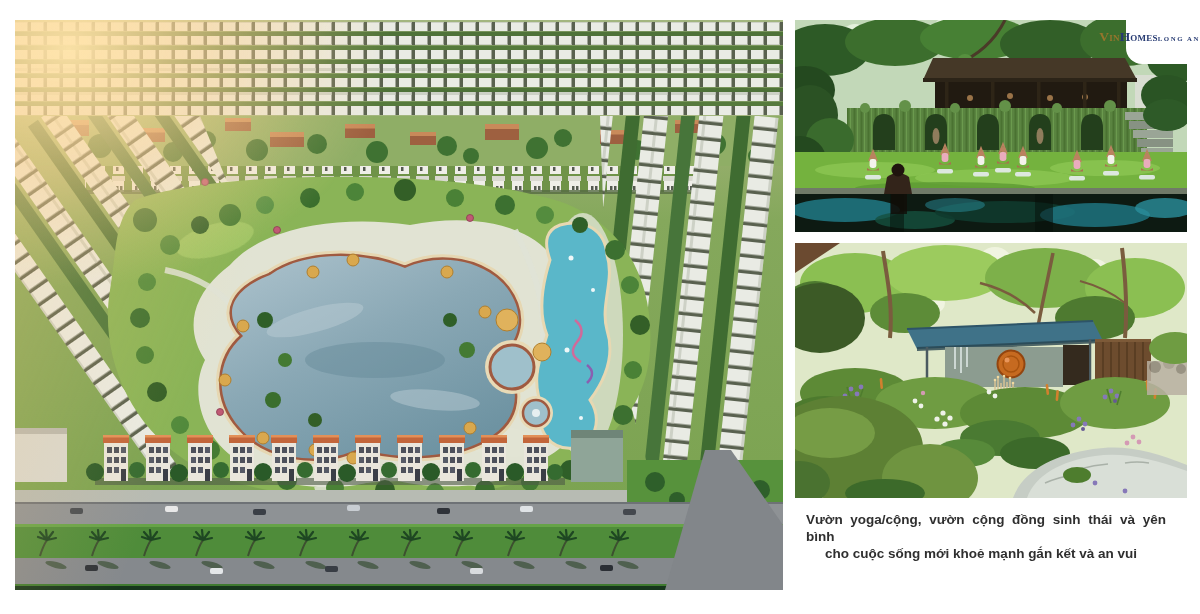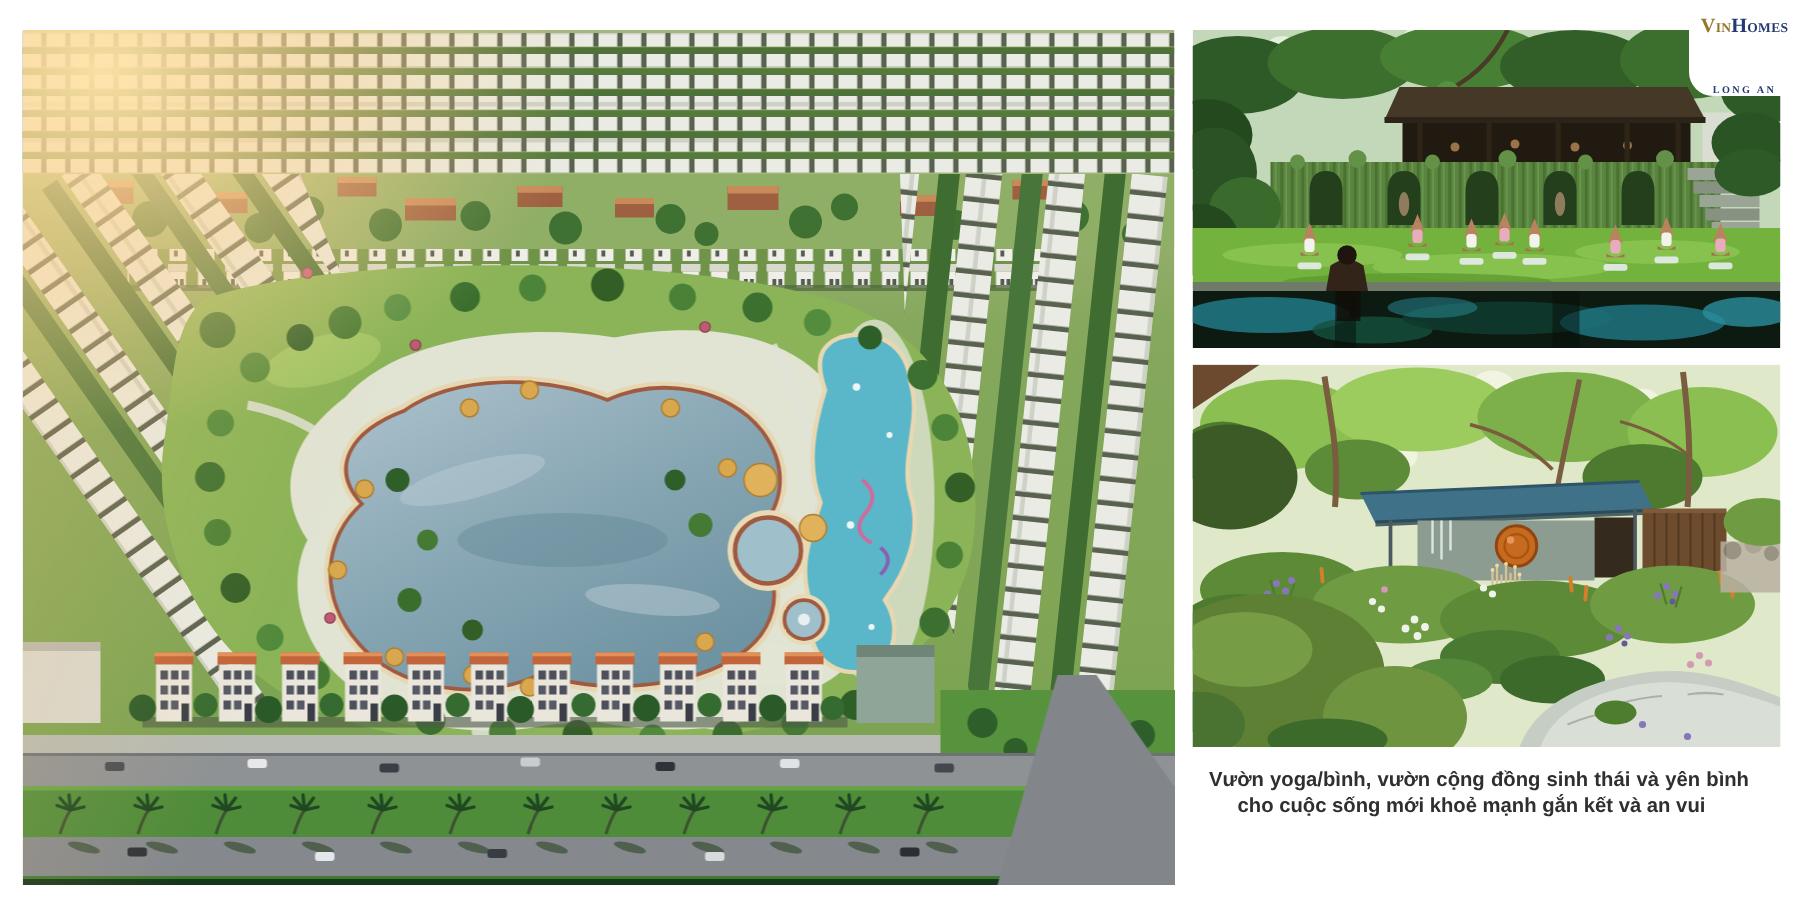--- a/index.html
+++ b/index.html
@@ -5,22 +5,22 @@
   html,body{margin:0;padding:0;background:#e9e9e9;}
   .page{position:relative;width:1200px;height:614px;background:#ffffff;overflow:hidden;
         font-family:"Liberation Sans","DejaVu Sans",sans-serif;}
   figure{margin:0;padding:0;}
   .photo{position:absolute;overflow:hidden;}
   .photo svg{display:block;width:100%;height:100%;}
   .masterplan{left:15px;top:20px;width:768px;height:570px;}
   .yoga{left:795px;top:20px;width:392px;height:212px;}
   .garden{left:795px;top:243px;width:392px;height:255px;}
   .logo-badge{position:absolute;left:1126px;top:0;width:74px;height:64px;background:#ffffff;
-              border-radius:8px 0 0 16px;display:flex;flex-direction:column;align-items:center;
-              justify-content:space-between;padding-top:10px;box-sizing:border-box;z-index:5;}
+              border-radius:8px 0 0 16px;display:flex;align-items:center;
+              justify-content:flex-end;padding-top:10px;box-sizing:border-box;z-index:5;}
   .logo-main{font-family:"Liberation Serif","DejaVu Serif",serif;font-variant:small-caps;
              font-weight:700;font-size:13.5px;letter-spacing:.2px;line-height:1;white-space:nowrap;}
   .logo-vin{color:#96752c;}
   .logo-homes{color:#263a72;}
   .logo-sub{font-family:"Liberation Serif","DejaVu Serif",serif;font-weight:700;font-size:6.8px;
             letter-spacing:1.6px;color:#263a72;margin-top:3px;white-space:nowrap;}
   .caption{position:absolute;left:806px;top:511px;width:360px;color:#2f2f2f;
            font-weight:bold;font-size:13.5px;line-height:17px;}
   .caption .l1{text-align:justify;text-align-last:justify;}
   .caption .l2{text-align:left;margin-left:19px;}
@@ -679,17 +679,17 @@
       <ellipse cx="380" cy="105" rx="26" ry="16" fill="#6f9c42"></ellipse>
     </svg>
   </figure>
 
   <div class="logo-badge">
     <div class="logo-main"><span class="logo-vin">Vin</span><span class="logo-homes">Homes</span></div>
     <div class="logo-sub">LONG AN</div>
   </div>
 
   <div class="caption">
-    <div class="l1">Vườn yoga/bình, vườn cộng đồng sinh thái và yên bình</div>
+    <div class="l1">Vườn yoga/cộng, vườn cộng đồng sinh thái và yên bình</div>
     <div class="l2">cho cuộc sống mới khoẻ mạnh gắn kết và an vui</div>
   </div>
 
 </div>
 
 </body></html>

